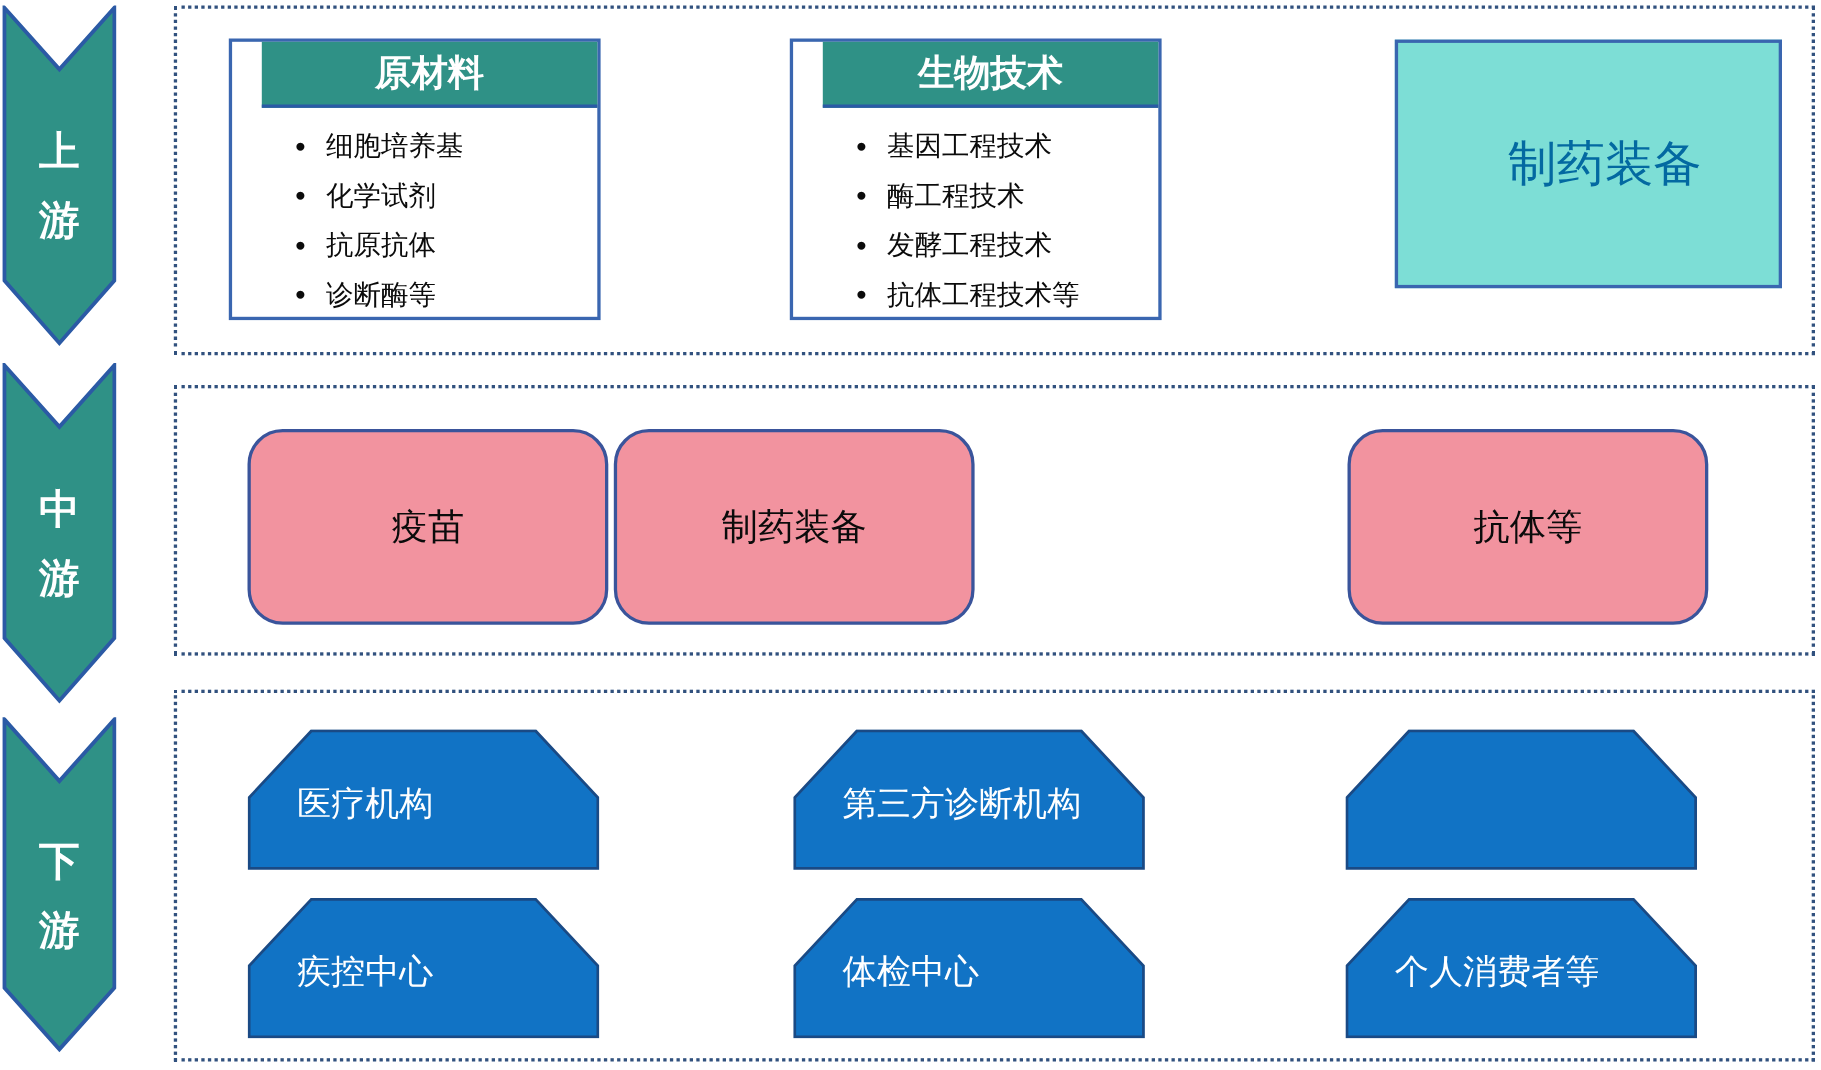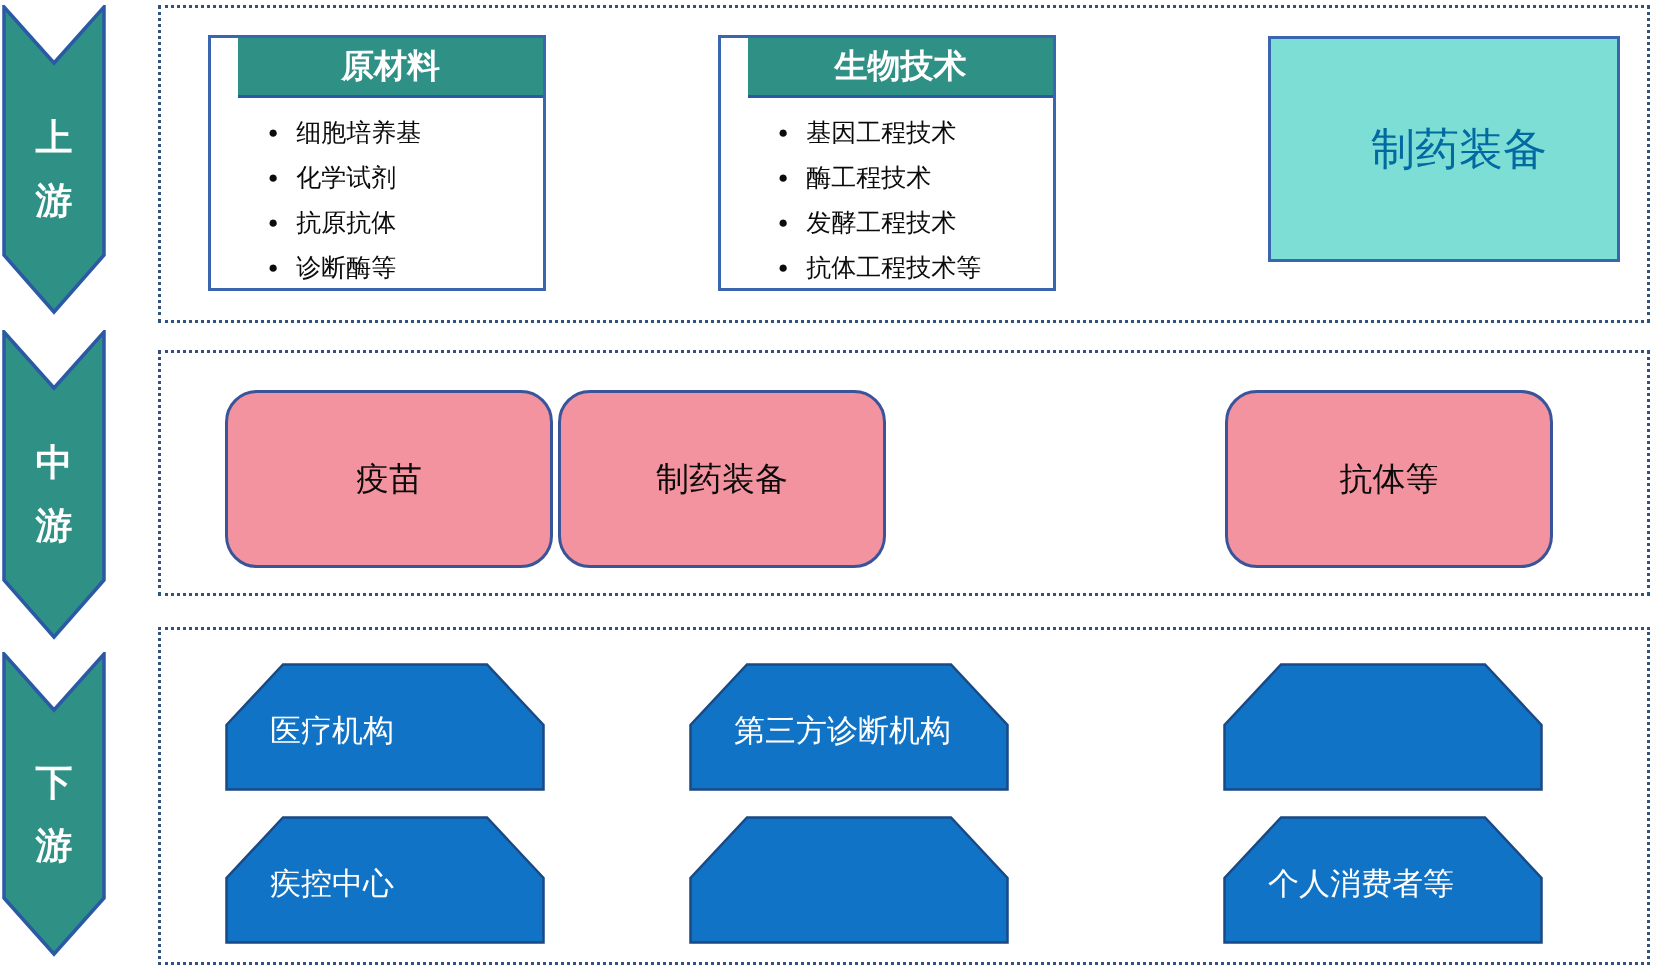--- a/index.html
+++ b/index.html
@@ -69,21 +69,21 @@
   .trapezoid { position: absolute; width: 320px; height: 128px; }
   .trapezoid svg { position: absolute; inset: 0; width: 100%; height: 100%; }
   .trap-label {
     position: absolute; left: 50%; top: 53%; transform: translate(-50%, -50%);
     width: 230px; text-align: left;
     color: #ffffff; font-size: 31px; line-height: 1.3;
   }
   .trap-row-1 { top: 33px; }
   .trap-row-2 { top: 186px; }
   .trap-col-0 { left: 64px; }
-  .trap-col-1 { left: 528px; }
+  .trap-col-1 { left: 560px; }
   .trap-col-2 { left: 1062px; }
 </style>
 </head>
 <body>
 
 <div id="canvas">
 
   <div class="chevron" id="chevron-1">
     <svg viewBox="0 0 104 310" preserveAspectRatio="none">
       <path d="M2,2 L52,58 L102,2 L102,250 L52,307 L2,250 Z" fill="#2F9186" stroke="#2B5AA5" stroke-width="3.5"></path>
@@ -203,20 +203,21 @@
       <svg viewBox="0 0 320 128" preserveAspectRatio="none">
         <path d="M58,1.5 L262,1.5 L318.5,62 L318.5,126.5 L1.5,126.5 L1.5,62 Z" fill="#1173C5" stroke="#1A4A85" stroke-width="2.5"></path>
       </svg>
       <div class="trap-label">疾控中心</div>
     </div>
 
     <div class="trapezoid trap-row-2 trap-col-1">
       <svg viewBox="0 0 320 128" preserveAspectRatio="none">
         <path d="M58,1.5 L262,1.5 L318.5,62 L318.5,126.5 L1.5,126.5 L1.5,62 Z" fill="#1173C5" stroke="#1A4A85" stroke-width="2.5"></path>
       </svg>
+      <div class="trap-label">体检中心</div>
     </div>
 
     <div class="trapezoid trap-row-2 trap-col-2">
       <svg viewBox="0 0 320 128" preserveAspectRatio="none">
         <path d="M58,1.5 L262,1.5 L318.5,62 L318.5,126.5 L1.5,126.5 L1.5,62 Z" fill="#1173C5" stroke="#1A4A85" stroke-width="2.5"></path>
       </svg>
       <div class="trap-label">个人消费者等</div>
     </div>
 
   </div>

